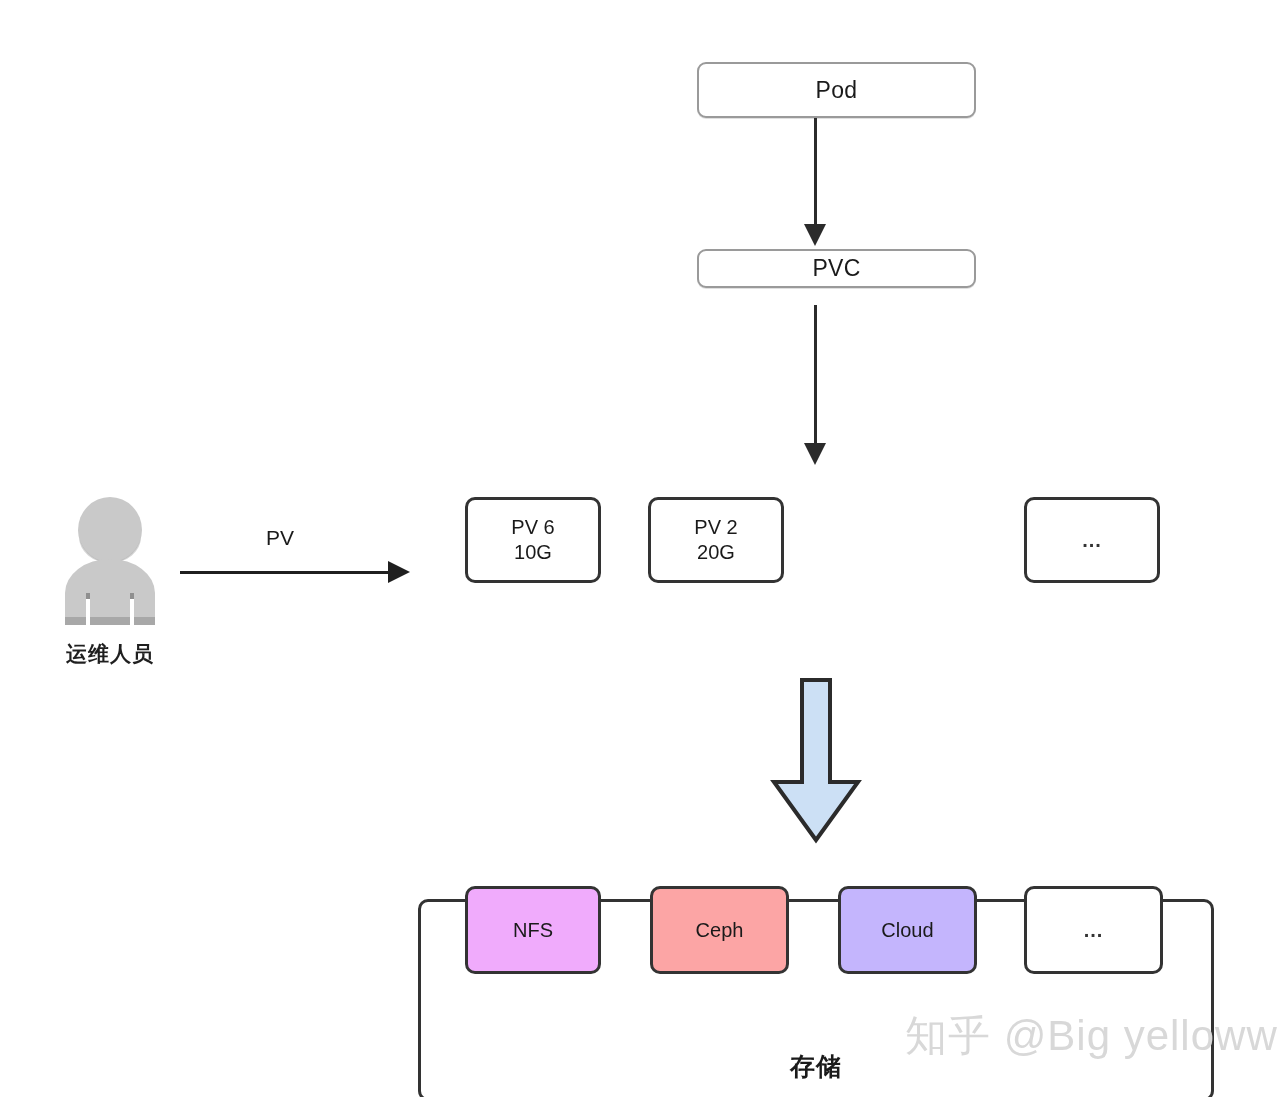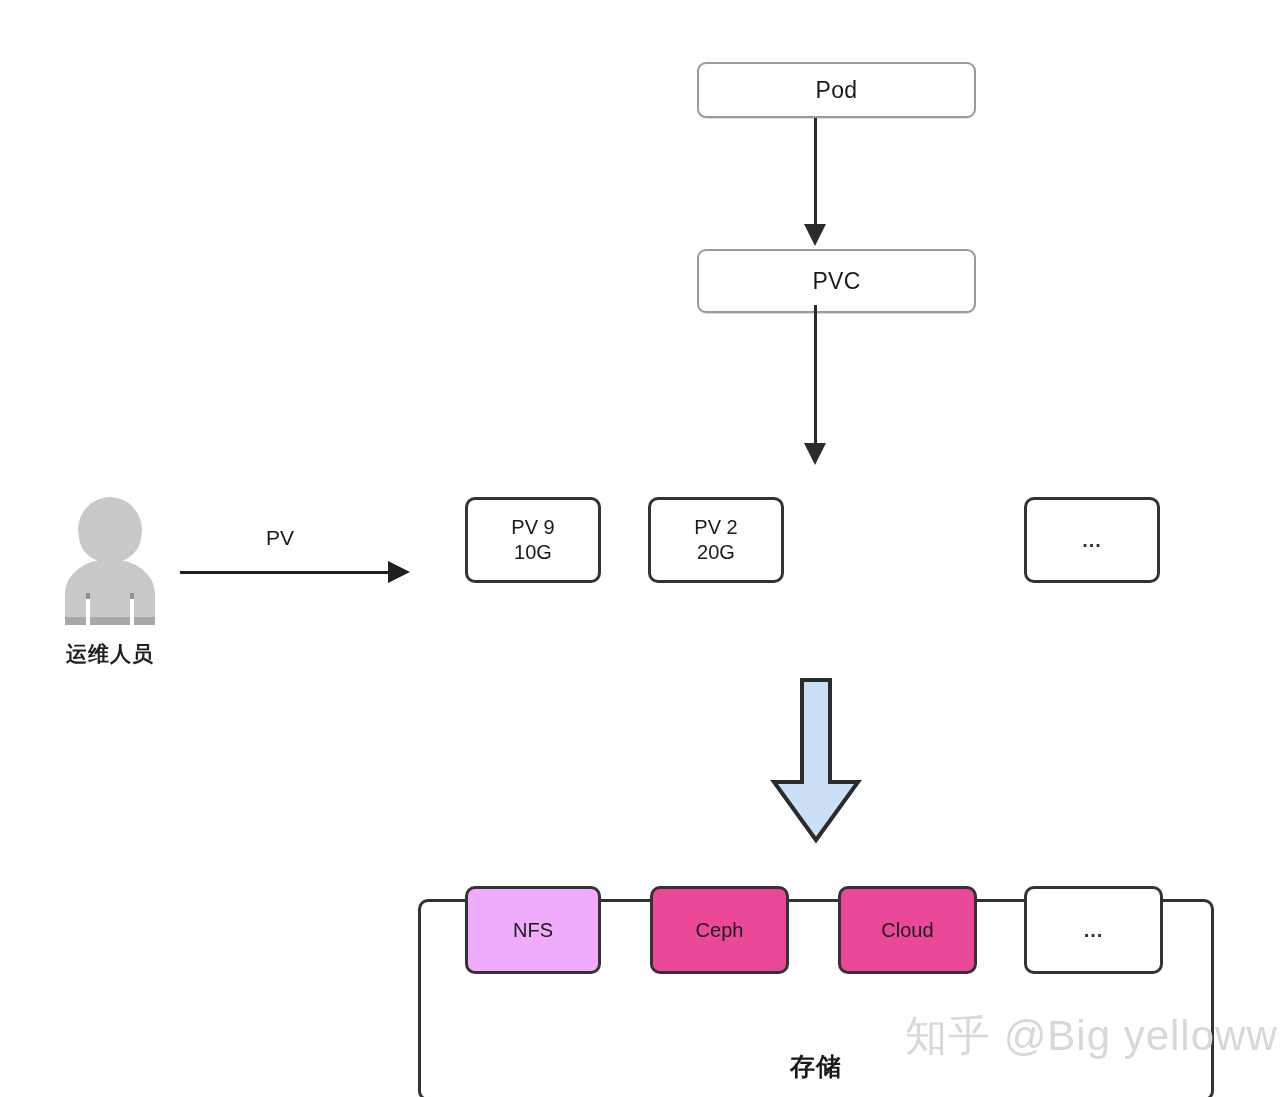--- a/index.html
+++ b/index.html
@@ -168,21 +168,21 @@
 
 <div id="canvas">
 
   <div class="node topbox" style="left:676px; top:62px; width:279px; height:56px;">
     <span>Pod</span>
   </div>
 
   <div class="vline" style="left:814px; top:118px; height:108px;"></div>
   <div class="arrowhead-down" style="left:804px; top:224px;"></div>
 
-  <div class="node topbox" style="left:676px; top:249px; width:279px; height:64px;">
+  <div class="node topbox" style="left:676px; top:249px; width:279px; height:39px;">
     <span>PVC</span>
   </div>
 
   <div class="vline" style="left:814px; top:305px; height:140px;"></div>
   <div class="arrowhead-down" style="left:804px; top:443px;"></div>
 
   <div class="actor" style="left:55px; top:497px; width:110px; height:130px;">
     <svg width="110" height="130" viewBox="0 0 110 130">
 
       <ellipse cx="55" cy="33" rx="32" ry="33" fill="#c9c9c9"></ellipse>
@@ -200,21 +200,21 @@
     </svg>
   </div>
   <div class="actor-label" style="left:55px; top:640px; width:110px;">运维人员</div>
 
   <div class="edge-label" style="left:200px; top:526px; width:160px;text-align:center;">PV</div>
   <div class="hline" style="left:180px; top:571px; width:210px;"></div>
   <div class="arrowhead-right" style="left:388px; top:561px;"></div>
 
 
   <div class="cell" style="left:465px; top:497px; width:136px; height:86px;">
-    <span>PV 9</span>
+    <span>PV 6</span>
     <span class="l2">10G</span>
   </div>
 
   <div class="cell" style="left:648px; top:497px; width:136px; height:86px;">
     <span>PV 2</span>
     <span class="l2">20G</span>
   </div>
 
 
   <div class="cell dots" style="left:1024px; top:497px; width:136px; height:86px;">
@@ -228,25 +228,25 @@
   </div>
 
   <div class="store" style="left:418px; top:899px; width:796px; height:202px;">
     <div class="store-label" style="left:0; top:148px;">存储</div>
   </div>
 
   <div class="cell" style="left:465px; top:886px; width:136px; height:88px; background:#f0abfc;">
     <span>NFS</span>
   </div>
 
-  <div class="cell" style="left:650px; top:886px; width:139px; height:88px; background:#ec4899;">
+  <div class="cell" style="left:650px; top:886px; width:139px; height:88px; background:#fca5a5;">
     <span>Ceph</span>
   </div>
 
-  <div class="cell" style="left:838px; top:886px; width:139px; height:88px; background:#ec4899;">
+  <div class="cell" style="left:838px; top:886px; width:139px; height:88px; background:#c4b5fd;">
     <span>Cloud</span>
   </div>
 
   <div class="cell dots" style="left:1024px; top:886px; width:139px; height:88px; background:#ffffff;">
     <span>...</span>
   </div>
 
   <div class="watermark" style="left:905px; top:1008px;">知乎 @Big yelloww</div>
 
 </div>

